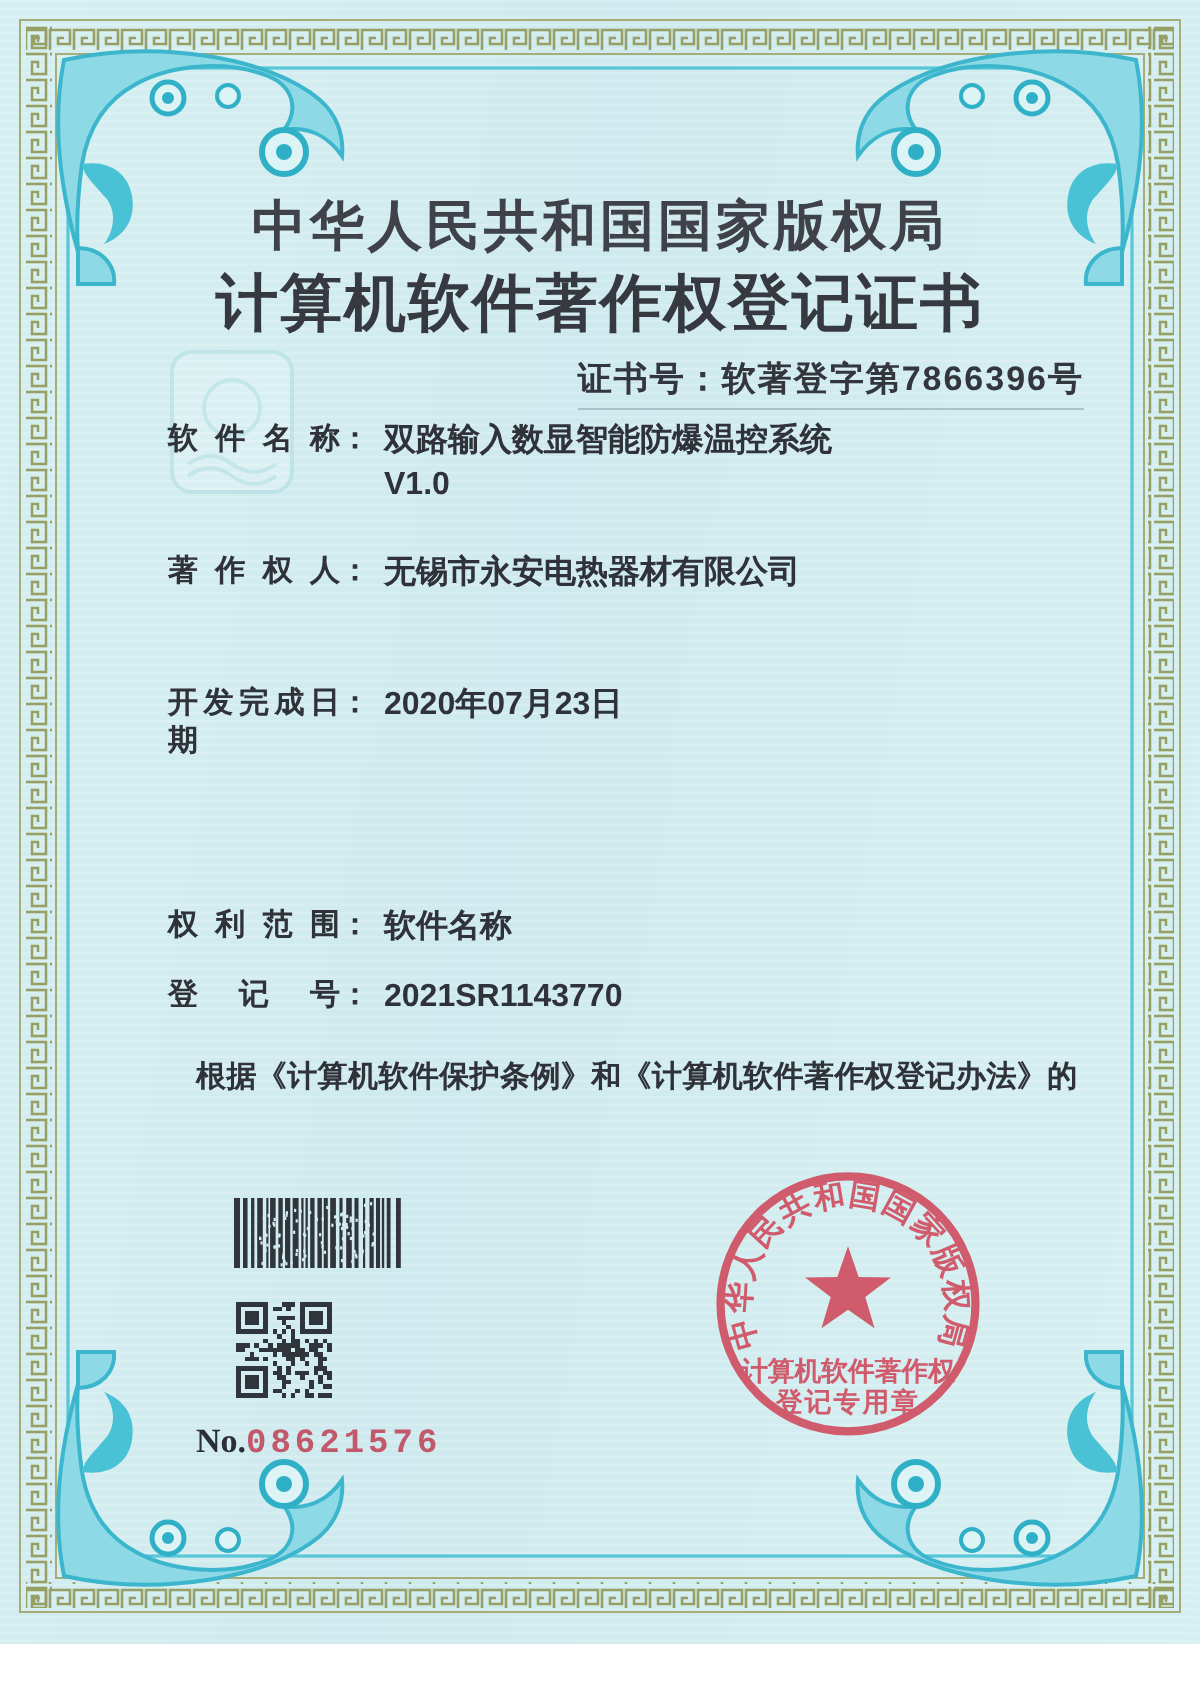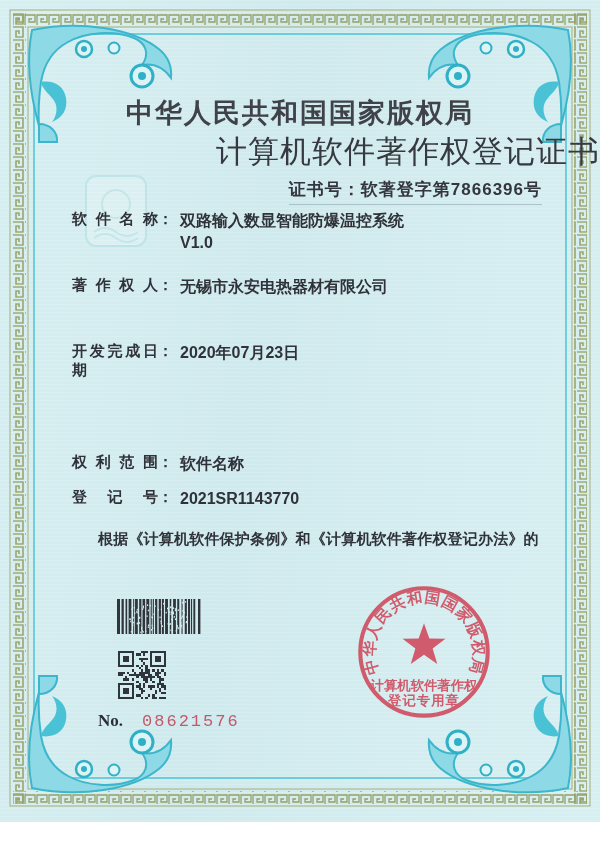--- a/index.html
+++ b/index.html
@@ -14,45 +14,45 @@
   }
   .decor{position:absolute;left:0;top:0;z-index:0;}
   .content{position:absolute;left:0;top:0;width:600px;height:822px;z-index:2;}
 
   .authority{
     position:absolute;top:95px;left:0;width:600px;text-align:center;
     font-family:"Liberation Serif",serif;font-size:27px;font-weight:600;
     color:#3f4248;letter-spacing:2px;
   }
   .cert-title{
-    position:absolute;top:131px;left:0;width:600px;text-align:right;
-    font-family:"Liberation Serif",serif;font-size:31px;font-weight:normal;
+    position:absolute;top:131px;left:0;width:600px;text-align:center;
+    font-family:"Liberation Serif",serif;font-size:31px;font-weight:bold;
     color:#36393f;letter-spacing:1px;
   }
   .certno{
     position:absolute;top:178px;right:58px;
     font-size:17px;font-weight:bold;color:#33363c;letter-spacing:1px;
     padding-bottom:3px;border-bottom:1px solid rgba(100,120,130,.38);
   }
-  .row{position:absolute;left:72px;font-size:15px;font-weight:bold;color:#2f3238;}
+  .row{position:absolute;left:84px;font-size:15px;font-weight:bold;color:#2f3238;}
   .row .lab{display:inline-block;width:86px;text-align:justify;text-align-last:justify;vertical-align:top;}
   .row .col{display:inline-block;width:14px;vertical-align:top;}
   .row .val{position:absolute;left:108px;top:0;width:420px;font-size:16px;line-height:22px;white-space:pre-line;}
   .statement{
     position:absolute;left:60px;top:522px;width:492px;
     font-size:15px;font-weight:bold;color:#2f3238;line-height:34px;letter-spacing:.2px;
   }
   .statement .l1{text-indent:38px;display:block;}
   .statement .l2{display:block;}
 
   .barcode{position:absolute;left:117px;top:599px;width:86px;height:35px;}
   .qrcode{position:absolute;left:118px;top:651px;width:48px;height:48px;}
   .serial{position:absolute;left:98px;top:711px;font-size:17px;}
   .serial .no{font-family:"Liberation Serif",serif;font-weight:bold;color:#2b2e3a;}
-  .serial .num{font-family:"Liberation Mono",monospace;color:#c2596b;letter-spacing:2px;margin-left:19px;}
+  .serial .num{font-family:"Liberation Mono",monospace;color:#c2596b;letter-spacing:2px;margin-left:0;font-weight:bold;}
 
   .seal{position:absolute;left:350px;top:580px;width:148px;height:148px;opacity:.9;}
   .seal-date{
     position:absolute;left:352px;top:714px;width:200px;
     font-size:20px;font-weight:bold;color:#2b2e33;letter-spacing:1px;
   }
   .watermark{position:absolute;left:84px;top:174px;width:64px;height:74px;opacity:.55;z-index:1;}
 </style>
 </head>
 <body>

